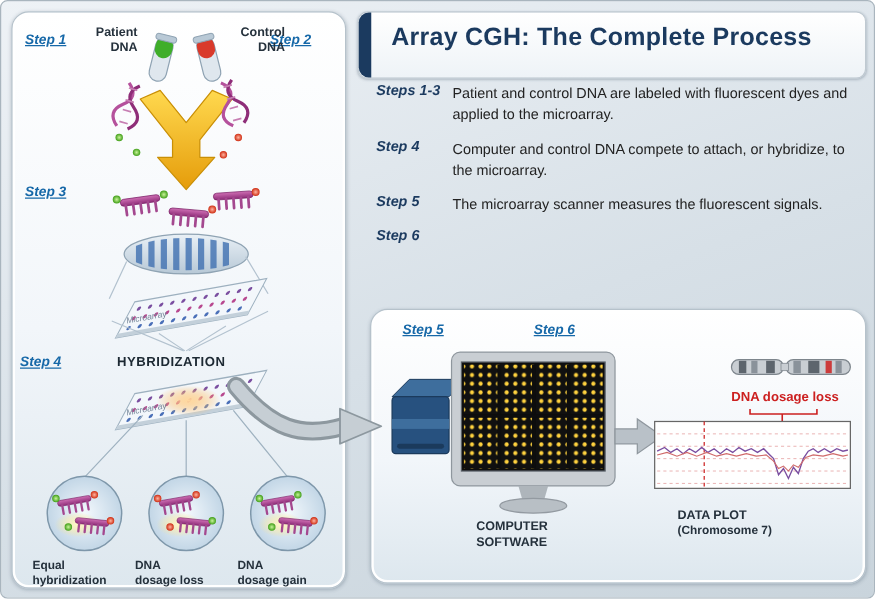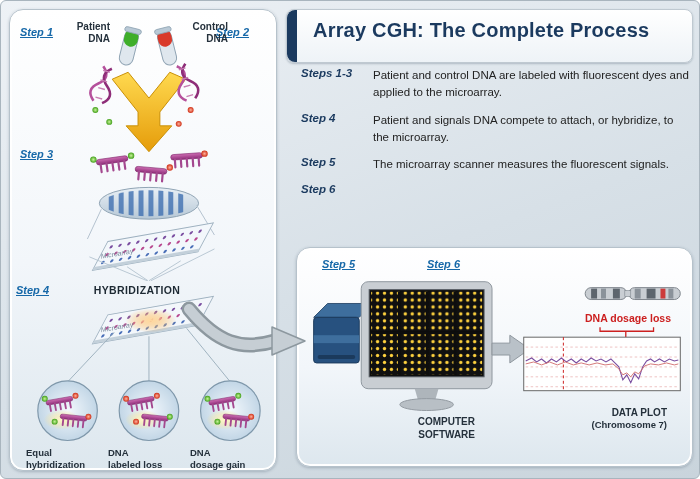--- a/index.html
+++ b/index.html
@@ -9,28 +9,28 @@
   .left-panel{left:8px;top:8px;width:268px;height:462px}
   .bottom-panel{left:295px;top:246px;width:397px;height:220px}
   svg.art{position:absolute;left:0;top:0;width:100%;height:100%}
   .title-box{position:absolute;left:285px;top:8px;width:407px;height:54px;background:linear-gradient(180deg,#ffffff,#eef3f7);border:1px solid #bfc9d1;border-radius:8px;box-shadow:0 1px 2px rgba(60,80,100,.3)}
   .title-bar{position:absolute;left:0;top:0;width:10px;height:100%;background:#1b3a5f;border-radius:8px 0 0 8px}
   .title-text{position:absolute;left:26px;top:0;line-height:40px;font-size:20px;font-weight:bold;color:#1b3a5f;letter-spacing:.2px;white-space:nowrap}
   .steplabel{position:absolute;font-size:11px;font-weight:bold;font-style:italic;color:#1668a8;text-decoration:underline;white-space:nowrap}
   .small-label{position:absolute;font-size:10px;font-weight:bold;color:#25313c;text-align:right;line-height:1.2}
   .small-label span{display:block}
   .legend{position:absolute;left:300px;top:66px;width:390px}
-  .legend-row{display:grid;grid-template-columns:52px 1fr;column-gap:20px;margin-bottom:10px}
+  .legend-row{display:grid;grid-template-columns:52px 1fr;column-gap:9px;margin-bottom:10px}
   .legend-label{font-size:11.5px;font-weight:bold;font-style:italic;color:#1b3a5f;white-space:nowrap}
   .legend-text{font-size:11.5px;color:#222222;line-height:1.5}
   .hybrid-label{position:absolute;left:52px;top:274px;width:150px;text-align:center;font-size:10.5px;font-weight:bold;color:#1d2933;letter-spacing:.4px}
   .outcome-label{position:absolute;top:437px;width:84px;text-align:left;font-size:9.5px;font-weight:bold;color:#25313c;line-height:1.25}
   .outcome-label span{display:block}
   .red-label{position:absolute;left:275px;top:64px;width:112px;text-align:center;font-size:10.5px;font-weight:bold;color:#cc2020}
-  .caption{position:absolute;text-align:right;font-weight:bold;color:#25313c;line-height:1.3}
+  .caption{position:absolute;text-align:left;font-weight:bold;color:#25313c;line-height:1.3}
   .caption .l1{display:block;font-size:10px}
   .caption .l2{display:block;font-size:9.5px}
   .connector{position:absolute;left:158px;top:290px;width:160px;height:78px;z-index:5}
 </style>
 </head>
 <body>
 
 <div class="stage">
 
   <section class="panel left-panel">
@@ -198,41 +198,41 @@
     </div>
 
     <div class="hybrid-label">HYBRIDIZATION</div>
 
     <div class="outcome-label" style="left:16px">
       <span>Equal</span>
       <span>hybridization</span>
     </div>
     <div class="outcome-label" style="left:98px">
       <span>DNA</span>
-      <span>labeled loss</span>
+      <span>dosage loss</span>
     </div>
     <div class="outcome-label" style="left:180px">
       <span>DNA</span>
       <span>dosage gain</span>
     </div>
   </section>
 
   <header class="title-box">
     <div class="title-bar"></div>
     <h1 class="title-text">Array CGH: The Complete Process</h1>
   </header>
 
   <div class="legend">
     <div class="legend-row">
       <span class="legend-label">Steps 1-3</span>
       <span class="legend-text">Patient and control DNA are labeled with fluorescent dyes and applied to the microarray.</span>
     </div>
     <div class="legend-row">
       <span class="legend-label">Step 4</span>
-      <span class="legend-text">Patient and signals DNA compete to attach, or hybridize, to the microarray.</span>
+      <span class="legend-text">Computer and control DNA compete to attach, or hybridize, to the microarray.</span>
     </div>
     <div class="legend-row">
       <span class="legend-label">Step 5</span>
       <span class="legend-text">The microarray scanner measures the fluorescent signals.</span>
     </div>
     <div class="legend-row">
       <span class="legend-label">Step 6</span>
     </div>
   </div>
 

